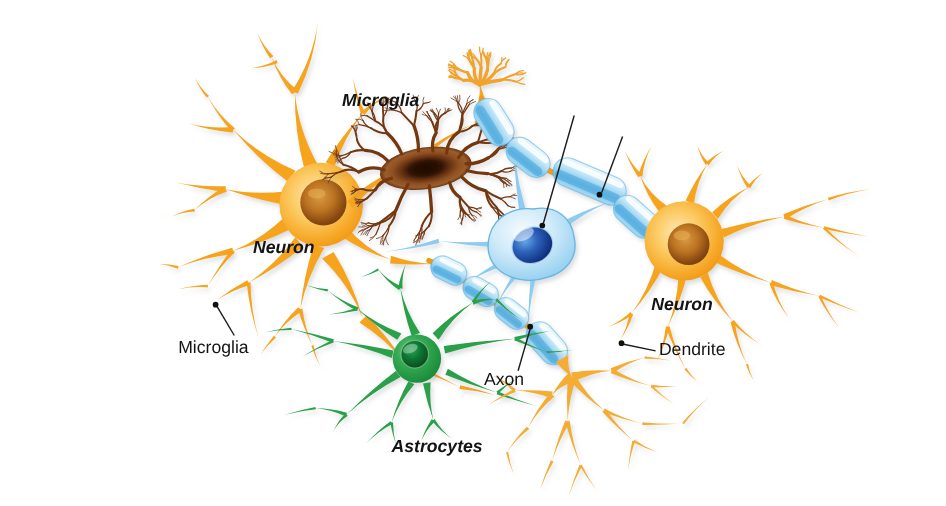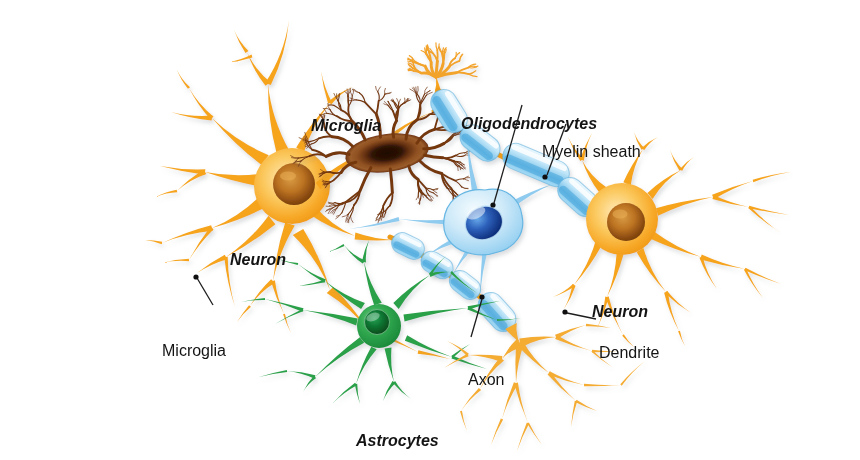--- a/index.html
+++ b/index.html
@@ -1,29 +1,29 @@
 <!DOCTYPE html>
 <html><head>
 <meta charset="utf-8">
 <style>
   html,body{margin:0;padding:0;background:#fff;}
   .stage{position:relative;width:860px;height:460px;background:#fff;overflow:hidden;
          font-family:"Liberation Sans",sans-serif;}
   .stage svg{position:absolute;left:0;top:0;z-index:1;}
-  .lbl{position:absolute;z-index:2;color:#141414;white-space:nowrap;line-height:1.05;margin-top:34px;}
+  .lbl{position:absolute;z-index:2;color:#141414;white-space:nowrap;line-height:1.05;}
   .cell{font-weight:bold;font-style:italic;font-size:16px;}
   .part{font-size:16px;font-weight:400;}
   #lbl-microglia{left:311px;top:84px;}
   #lbl-oligo{left:461px;top:82px;}
   #lbl-myelin{left:542px;top:110px;}
   #lbl-neuron-left{left:230px;top:218px;}
   #lbl-neuron-right{left:592px;top:270px;}
   #lbl-dendrite{left:162px;top:309px;}
   #lbl-astrocytes{left:356px;top:399px;}
-  #lbl-axon{left:468px;top:338px;}
+  #lbl-axon{left:440px;top:338px;}
   #lbl-synapse{left:599px;top:311px;}
 </style>
 </head>
 <body>
 
 <div class="stage">
   <svg id="art" width="860" height="460" viewBox="0 0 860 460">
       <defs>
         <radialGradient id="gBody" cx="42%" cy="40%" r="65%">
           <stop offset="0" stop-color="#FFE9B8"></stop>
@@ -685,21 +685,19 @@
         <line x1="567" y1="313" x2="596" y2="319" stroke="#1D1D1D" stroke-width="1.3"></line>
         <circle cx="493" cy="205" r="2.6" fill="#101010"></circle>
         <circle cx="545" cy="177" r="2.6" fill="#101010"></circle>
         <circle cx="196" cy="277" r="2.6" fill="#101010"></circle>
         <circle cx="482" cy="297" r="2.6" fill="#101010"></circle>
         <circle cx="565" cy="312" r="2.6" fill="#101010"></circle>
       </g>
     </svg>
 
   <div id="lbl-microglia" class="lbl cell">Microglia</div>
-  <div id="lbl-oligo" class="lbl cell">Oligodendrocytes</div>
-  <div id="lbl-myelin" class="lbl part">Myelin sheath</div>
   <div id="lbl-neuron-left" class="lbl cell">Neuron</div>
   <div id="lbl-neuron-right" class="lbl cell">Neuron</div>
   <div id="lbl-dendrite" class="lbl part">Microglia</div>
   <div id="lbl-astrocytes" class="lbl cell">Astrocytes</div>
   <div id="lbl-axon" class="lbl part">Axon</div>
   <div id="lbl-synapse" class="lbl part">Dendrite</div>
 </div>
 
 </body></html>

